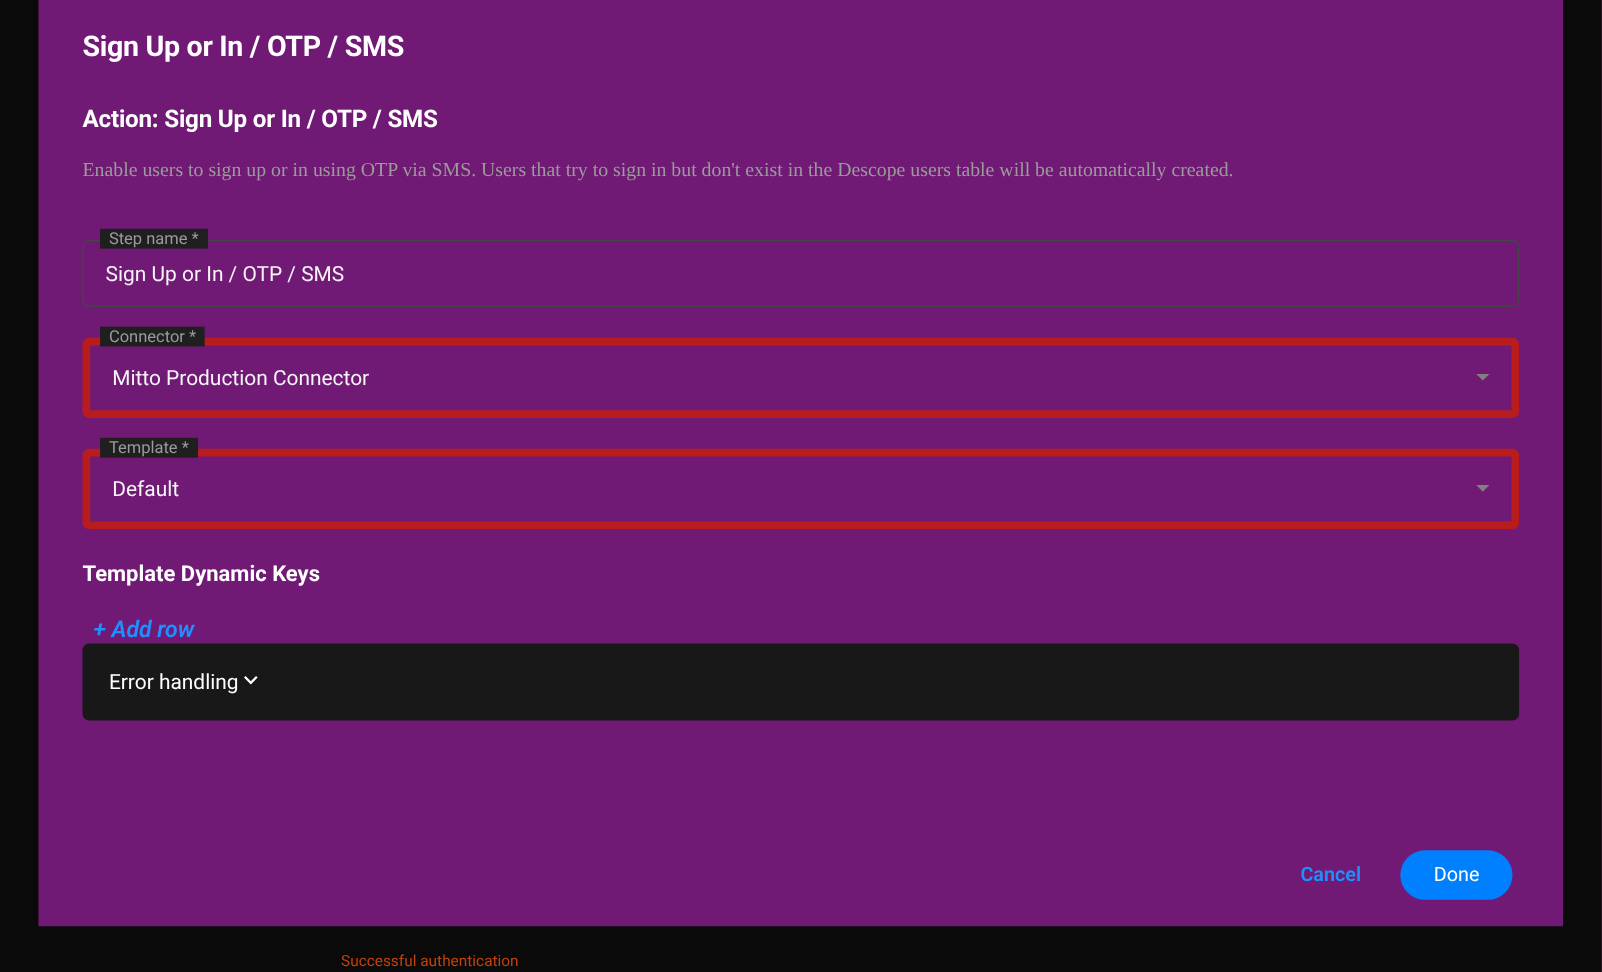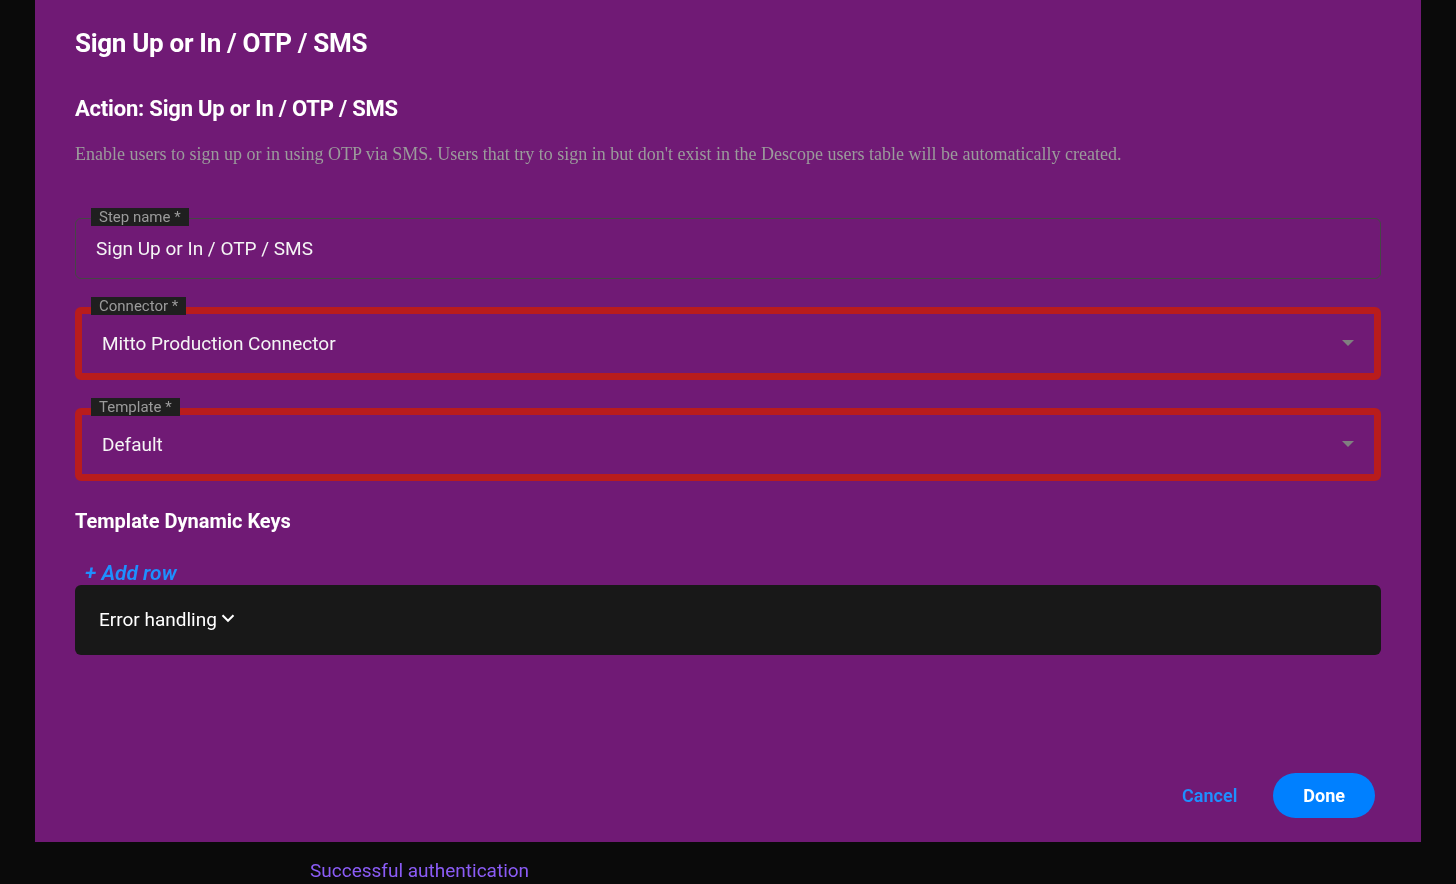--- a/index.html
+++ b/index.html
@@ -151,32 +151,32 @@
       font-weight: 600;
       cursor: pointer;
       font-family: inherit;
       padding: 10px 8px;
     }
     .done-btn {
       background: #0080ff;
       border: none;
       color: #ffffff;
       font-size: 18px;
-      font-weight: 700;
+      font-weight: 400;
       cursor: pointer;
       font-family: inherit;
       padding: 12px 30px;
       border-radius: 24px;
     }
     .backdrop-text {
       position: absolute;
       bottom: 2px;
       left: 310px;
-      color: #8b5cf6;
-      font-size: 19px;
+      color: #c2410c;
+      font-size: 14px;
     }
   </style>
 </head>
 <body>
 
 <div class="modal">
   <h1 class="modal-title">Sign Up or In / OTP / SMS</h1>
   <h2 class="action-subtitle">Action: Sign Up or In / OTP / SMS</h2>
   <p class="action-description">Enable users to sign up or in using OTP via SMS. Users that try to sign in but don't exist in the Descope users table will be automatically created.</p>
 

